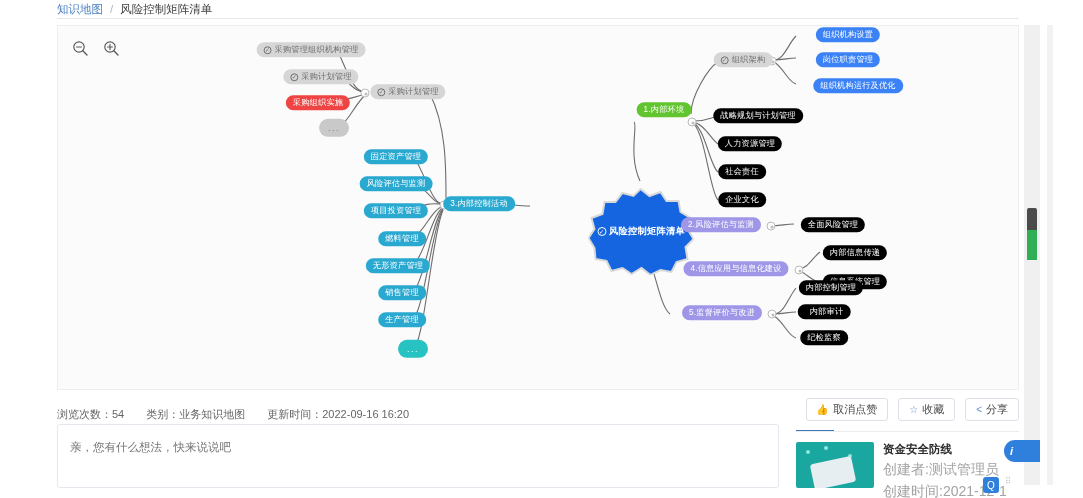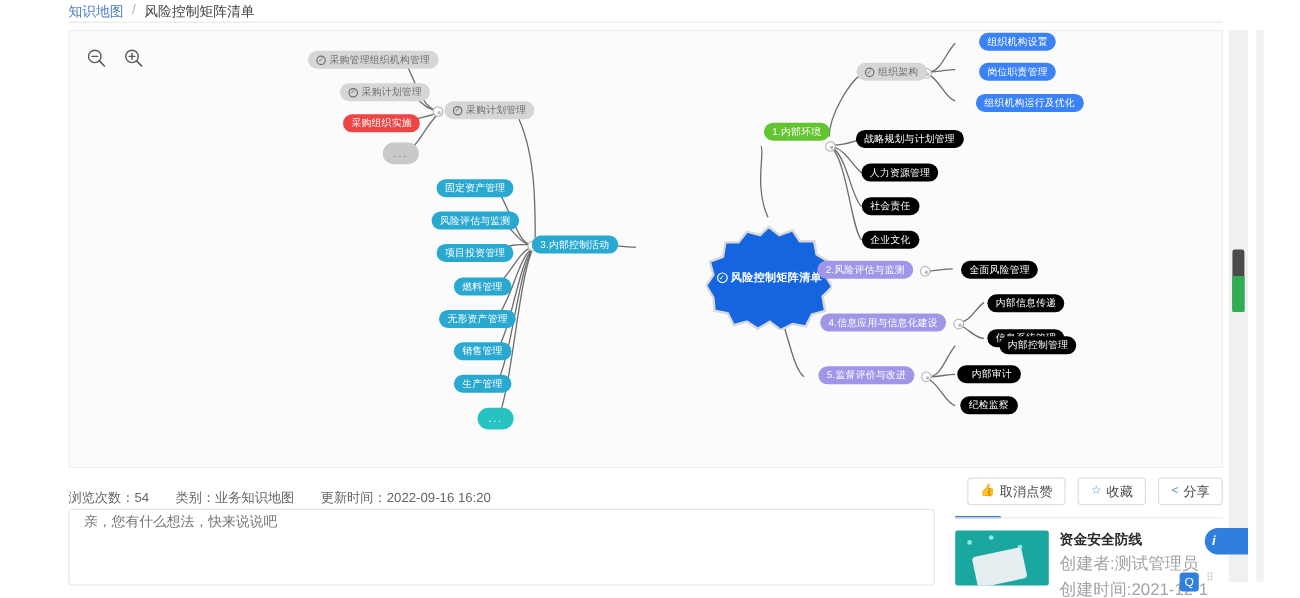--- a/index.html
+++ b/index.html
@@ -104,21 +104,21 @@
     display:flex; align-items:center; gap:4px;
     border:1px solid #dcdfe6; background:#fff; border-radius:3px;
     padding:3px 10px; font-size:11px; color:#4a4a4a; cursor:pointer;
   }
   .act-btn .ic { color:#5b8fd6; font-size:10px; line-height:1; }
 
   
   .comment-box {
     position:absolute; left:57px; top:424px; width:722px; height:64px;
     border:1px solid #e4e7ed; border-radius:3px; background:#fff;
-    padding:2px 12px; font-size:11.5px; color:#b9bfc9;
+    padding:15px 12px; font-size:11.5px; color:#b9bfc9;
     resize:none; outline:none;
     font-family:"Liberation Sans","DejaVu Sans",sans-serif;
   }
 
   
   .recommend { position:absolute; left:796px; top:424px; width:223px; height:74px; }
   .rec-title { font-size:12.5px; font-weight:bold; color:#303133; letter-spacing:.5px; }
   .rec-underline { margin-top:6px; width:38px; height:2px; background:#3a78c2; }
   .rec-rule { margin-top:0px; width:223px; height:1px; background:#ececec; position:relative; top:-1px; }
   .rec-card { margin-top:9px; display:flex; gap:9px; cursor:pointer; }
@@ -357,21 +357,21 @@
       <span>内部信息传递</span>
     </div>
     <div class="node node-blue2" style="left:797px; top:256px;">
       <span>信息系统管理</span>
     </div>
 
     <div class="node node-lav" style="left:664px; top:287px;">
       <span>5.监督评价与改进</span>
     </div>
     <div class="hub" style="left:714px; top:288px;"></div>
-    <div class="node node-blue2" style="left:773px; top:262px;margin-left:34px;">
+    <div class="node node-blue2" style="left:773px; top:262px;">
       <span>内部控制管理</span>
     </div>
     <div class="node node-blue2" style="left:766px; top:286px;padding-left:12px;">
       <span>内部审计</span>
     </div>
     <div class="node node-blue2" style="left:766px; top:312px;">
       <span>纪检监察</span>
     </div>
   </div>
 

